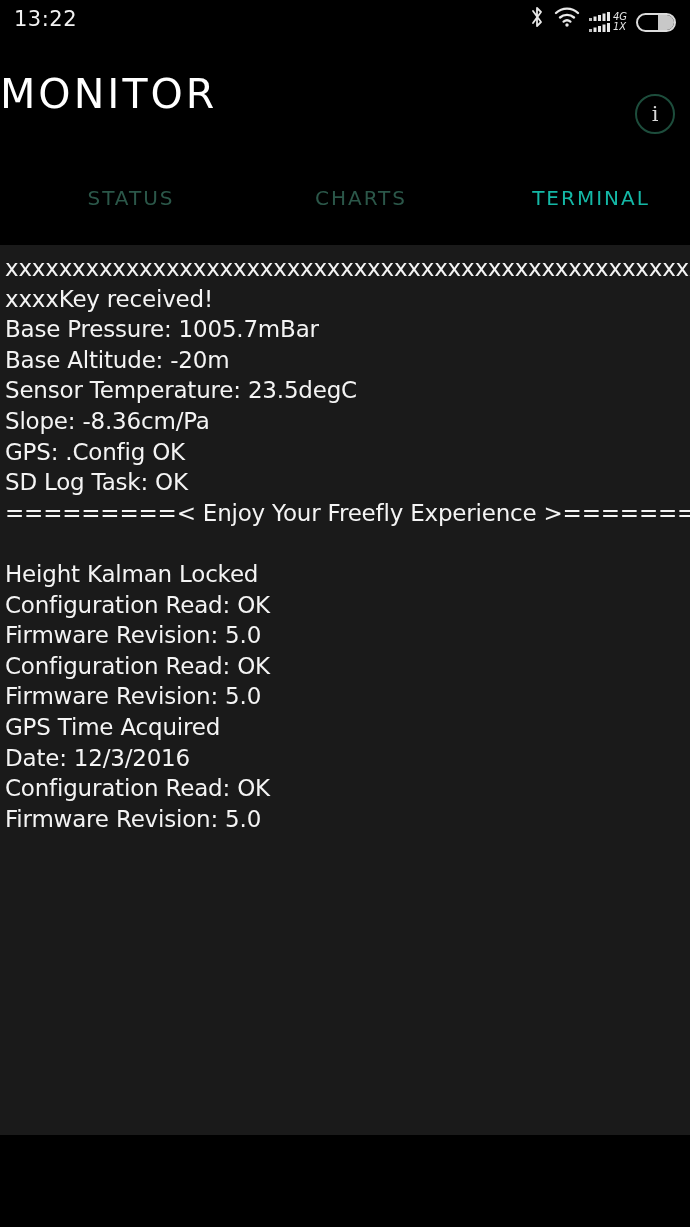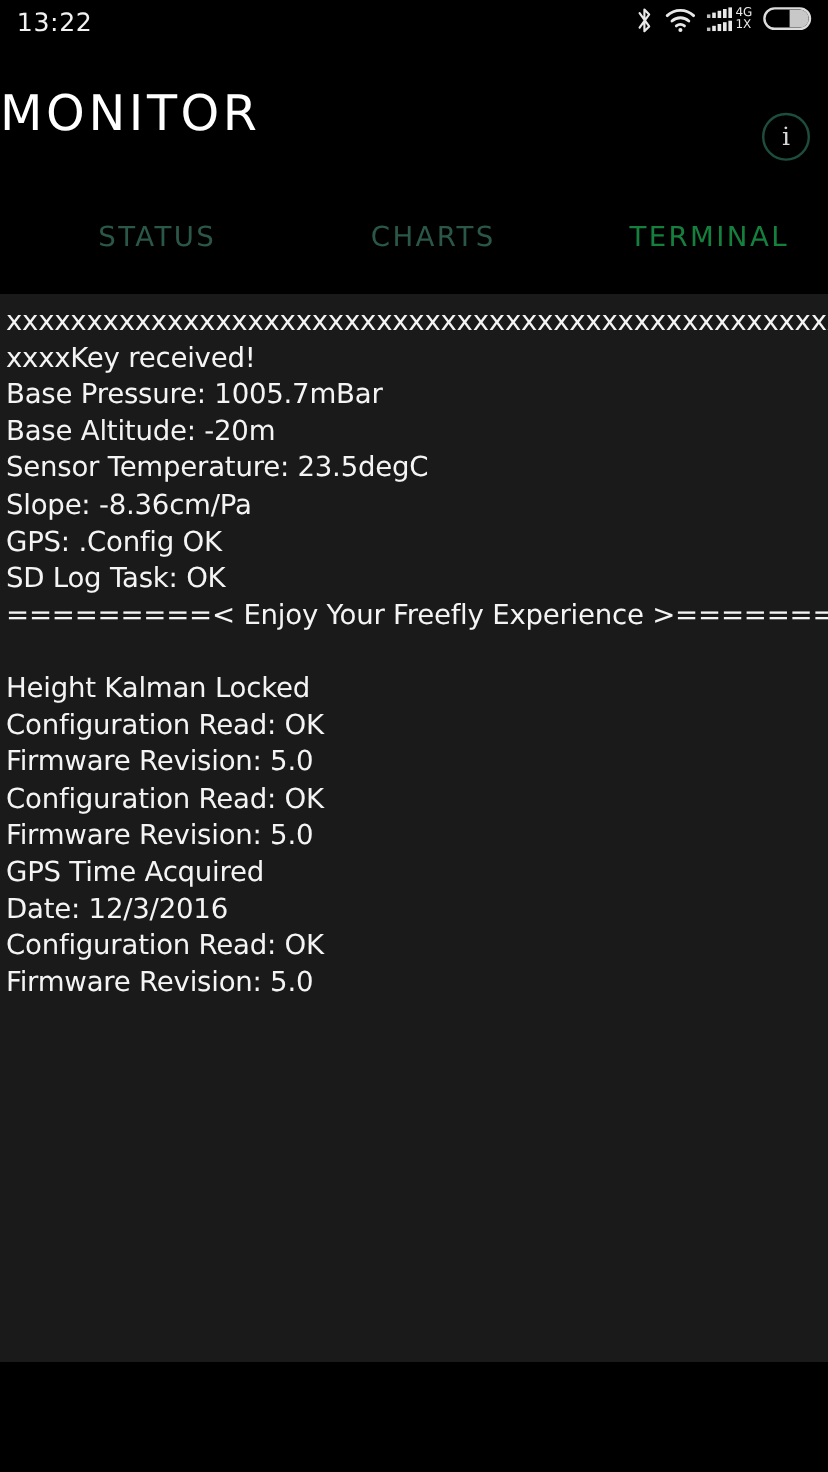--- a/index.html
+++ b/index.html
@@ -34,22 +34,23 @@
     box-sizing: border-box;
   }
   .status-clock {
     color: #f2f2f2;
     font-size: 21px;
     letter-spacing: 0.5px;
     font-family: "DejaVu Sans", sans-serif;
   }
   .status-icons {
     display: flex;
-    align-items: flex-start;
+    align-items: flex-end;
     gap: 9px;
+    font-style: italic;
   }
   .ic { display: block; }
 
   .signal-stack {
     display: flex;
     align-items: center;
     gap: 2px;
   }
   .signal-bars-dual {
     display: flex;
@@ -116,28 +117,28 @@
   .tabs {
     position: absolute;
     left: 0; top: 150px;
     width: 690px; height: 95px;
     display: flex;
     align-items: center;
   }
   .tab {
     flex: 1;
     text-align: center;
-    font-size: 23px;
+    font-size: 20px;
     letter-spacing: 2px;
     color: #2b5749;
     font-family: "DejaVu Sans", sans-serif;
     white-space: nowrap;
     margin-left: 32px;
   }
-  .tab.active { color: #15803d; }
+  .tab.active { color: #14b8a6; }
 
   
   .terminal {
     position: absolute;
     left: 0; top: 245px;
     width: 690px; height: 890px;
     background: #1a1a1a;
     overflow: hidden;
     box-sizing: border-box;
     padding: 8px 0 0 5px;

